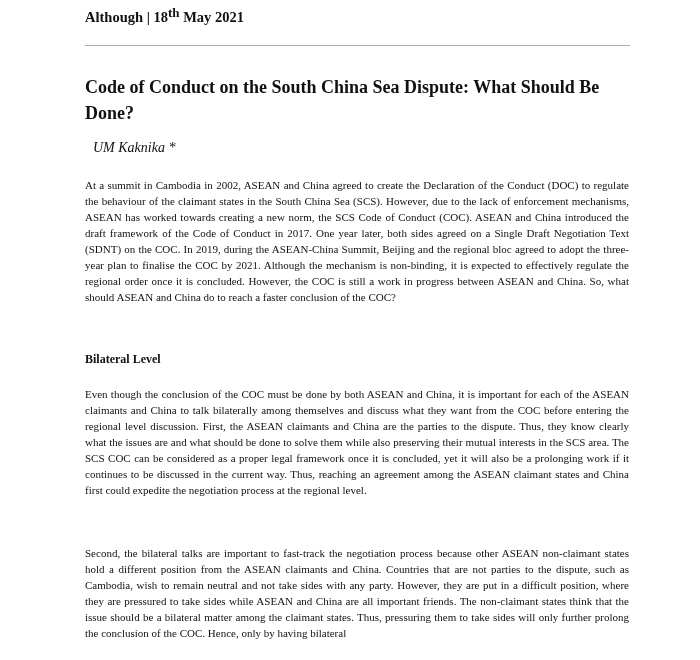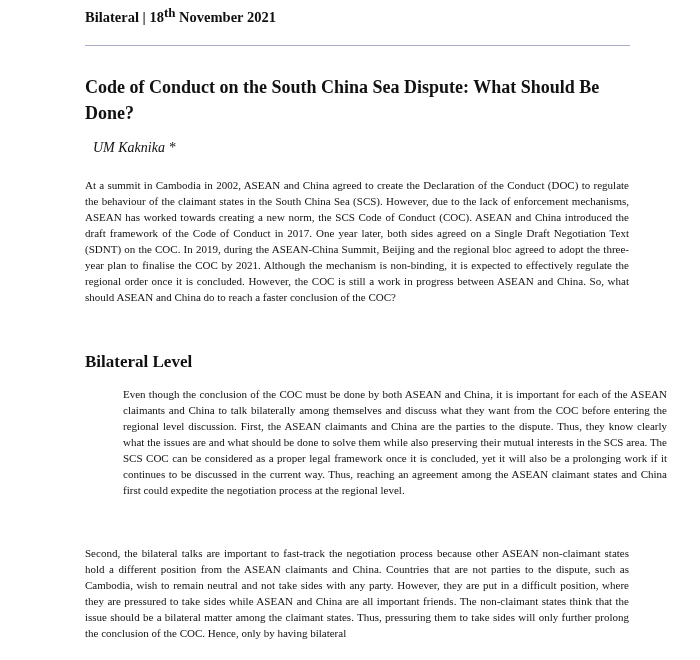--- a/index.html
+++ b/index.html
@@ -6,29 +6,29 @@
   body { width: 700px; height: 660px; overflow: hidden; position: relative;
          font-family: "Liberation Serif", "DejaVu Serif", serif; color: #111; }
   .page { position: absolute; left: 85px; top: 0; width: 544px; }
   .dateline { position: absolute; top: 9px; left: 0; font-weight: bold; font-size: 14.5px; white-space: nowrap; }
   .dateline sup { font-size: 13px; vertical-align: 5px; line-height: 0; }
   .divider { position: absolute; top: 45px; left: 0; width: 545px; height: 0; border-top: 1.5px solid #a9adc3; }
   .title { position: absolute; top: 74px; left: 0; width: 545px; font-weight: bold; font-size: 18px; line-height: 26px; margin: 0; }
   .author { position: absolute; top: 140px; left: 8px; font-style: italic; font-size: 14px; }
   .para { position: absolute; left: 0; width: 544px; font-size: 11px; line-height: 16px; text-align: justify; margin: 0; }
   .p1 { top: 177px; }
-  .h2 { position: absolute; top: 352px; left: 0; font-weight: bold; font-size: 17px; margin: 0; }
-  .p2 { top: 386px; margin-left: 38px; }
+  .h2 { position: absolute; top: 352px; left: 0; font-weight: bold; font-size: 12px; margin: 0; }
+  .p2 { top: 386px; }
   .p3 { top: 545px; }
 </style>
 </head>
 <body>
 
 <div class="page">
-  <div class="dateline"><span>Bilateral</span><span> | </span><span>18</span><sup>th</sup><span> November 2021</span></div>
+  <div class="dateline"><span>Although</span><span> | </span><span>18</span><sup>th</sup><span> May 2021</span></div>
 
   <div class="divider"></div>
 
   <h1 class="title">Code of Conduct on the South China Sea Dispute: What Should Be Done?</h1>
 
   <div class="author">UM Kaknika *</div>
 
   <p class="para p1">At a summit in Cambodia in 2002, ASEAN and China agreed to create the Declaration of the Conduct (DOC) to regulate the behaviour of the claimant states in the South China Sea (SCS). However, due to the lack of enforcement mechanisms, ASEAN has worked towards creating a new norm, the SCS Code of Conduct (COC). ASEAN and China introduced the draft framework of the Code of Conduct in 2017. One year later, both sides agreed on a Single Draft Negotiation Text (SDNT) on the COC. In 2019, during the ASEAN-China Summit, Beijing and the regional bloc agreed to adopt the three-year plan to finalise the COC by 2021. Although the mechanism is non-binding, it is expected to effectively regulate the regional order once it is concluded. However, the COC is still a work in progress between ASEAN and China. So, what should ASEAN and China do to reach a faster conclusion of the COC?</p>
 
   <h2 class="h2">Bilateral Level</h2>

